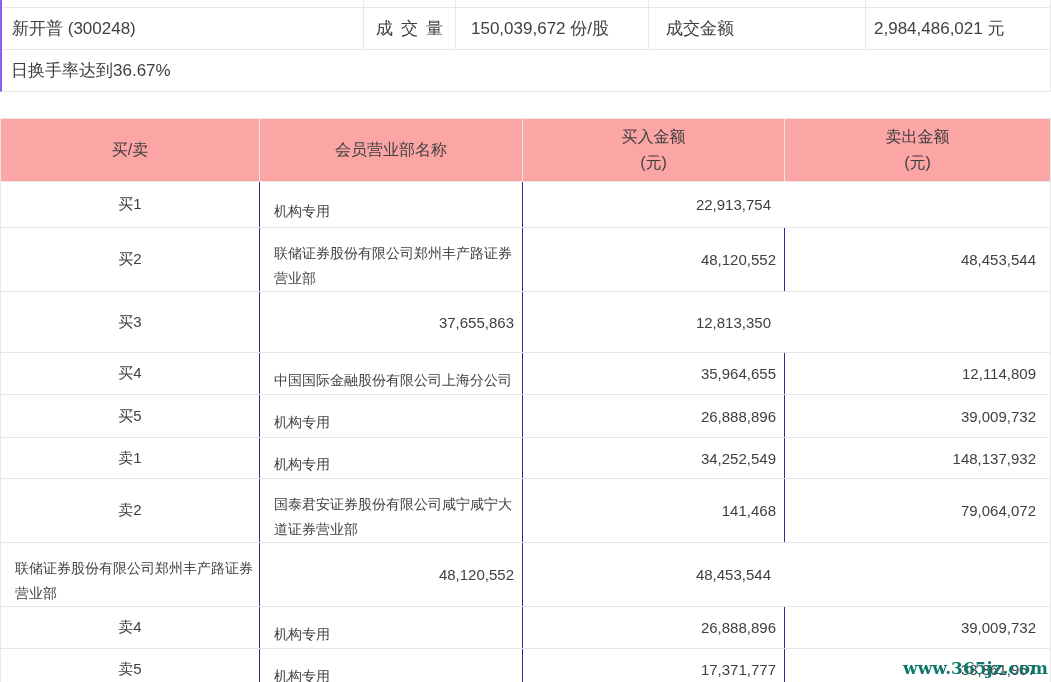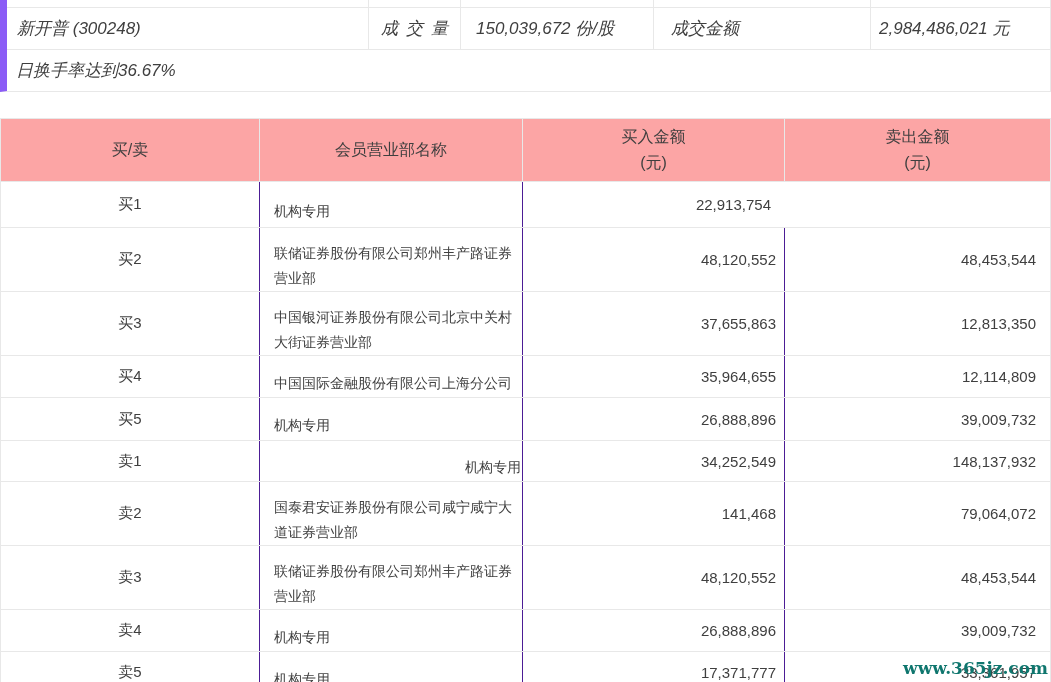--- a/index.html
+++ b/index.html
@@ -7,25 +7,24 @@
     width:1051px;height:682px;
     background:#ffffff;
     font-family:"Liberation Sans","DejaVu Sans",sans-serif;
     color:#3f3f3f;
     position:relative;
     overflow:hidden;
   }
   
   .info-table{
     position:absolute;top:0;left:0;width:1051px;
-    border-left:7px solid #8b5cf6;
+    border-left:2px solid #8b5cf6;
     border-right:1px solid #e8e8e8;
     border-bottom:1px solid #e8e8e8;
     box-sizing:border-box;
-    font-style:italic;
   }
   .info-row{
     display:grid;
     grid-template-columns:362px 92px 193px 217px 185px;
     border-top:1px solid #e8e8e8;
   }
   .info-row.stub{height:7px;border-top:none;}
   .info-row.r1{height:41px;}
   .info-cell{
     border-right:1px solid #e8e8e8;
@@ -78,21 +77,21 @@
   .t-cell.side{justify-content:center;}
   .t-cell.branch{padding-left:14px;font-size:14px;}
   .t-cell.branch span{display:block;width:247px;line-height:25px;margin-top:13px;}
   .t-cell.buy{justify-content:flex-end;padding-right:8px;}
   .t-cell.sell{justify-content:flex-end;padding-right:14px;}
   .rows-box .t-row:nth-child(1){min-height:45px;}
   .rows-box .t-row:nth-child(2){min-height:60px;}
   .rows-box .t-row:nth-child(3){min-height:60px;}
   .rows-box .t-row:nth-child(4){min-height:41px;}
   .rows-box .t-row:nth-child(5){min-height:42px;}
-  .rows-box .t-row:nth-child(6){min-height:40px;text-align:right;}
+  .rows-box .t-row:nth-child(6){min-height:40px;}
   .rows-box .t-row:nth-child(7){min-height:61px;}
   .rows-box .t-row:nth-child(8){min-height:61px;}
   .rows-box .t-row:nth-child(9){min-height:41px;}
   .rows-box .t-row:nth-child(10){min-height:41px;}
   
   .watermark{
     position:absolute;right:3px;bottom:4px;
     font-family:"DejaVu Serif","Liberation Serif",serif;
     font-weight:bold;font-size:17px;
     color:#0f766e;
@@ -149,23 +148,20 @@
     <div class="t-cell side">买2</div>
     <div class="t-cell branch">
           <span>联储证券股份有限公司郑州丰产路证券营业部</span>
         </div>
     <div class="t-cell buy">48,120,552</div>
     <div class="t-cell sell">48,453,544</div>
   </div>
 
   <div class="grid-row t-row">
     <div class="t-cell side">买3</div>
-    <div class="t-cell branch">
-          <span>中国银河证券股份有限公司北京中关村大街证券营业部</span>
-        </div>
     <div class="t-cell buy">37,655,863</div>
     <div class="t-cell sell">12,813,350</div>
   </div>
 
   <div class="grid-row t-row">
     <div class="t-cell side">买4</div>
     <div class="t-cell branch">
           <span>中国国际金融股份有限公司上海分公司</span>
         </div>
     <div class="t-cell buy">35,964,655</div>
@@ -193,21 +189,20 @@
   <div class="grid-row t-row">
     <div class="t-cell side">卖2</div>
     <div class="t-cell branch">
           <span>国泰君安证券股份有限公司咸宁咸宁大道证券营业部</span>
         </div>
     <div class="t-cell buy">141,468</div>
     <div class="t-cell sell">79,064,072</div>
   </div>
 
   <div class="grid-row t-row">
-    <div class="t-cell side">卖3</div>
     <div class="t-cell branch">
           <span>联储证券股份有限公司郑州丰产路证券营业部</span>
         </div>
     <div class="t-cell buy">48,120,552</div>
     <div class="t-cell sell">48,453,544</div>
   </div>
 
   <div class="grid-row t-row">
     <div class="t-cell side">卖4</div>
     <div class="t-cell branch">

